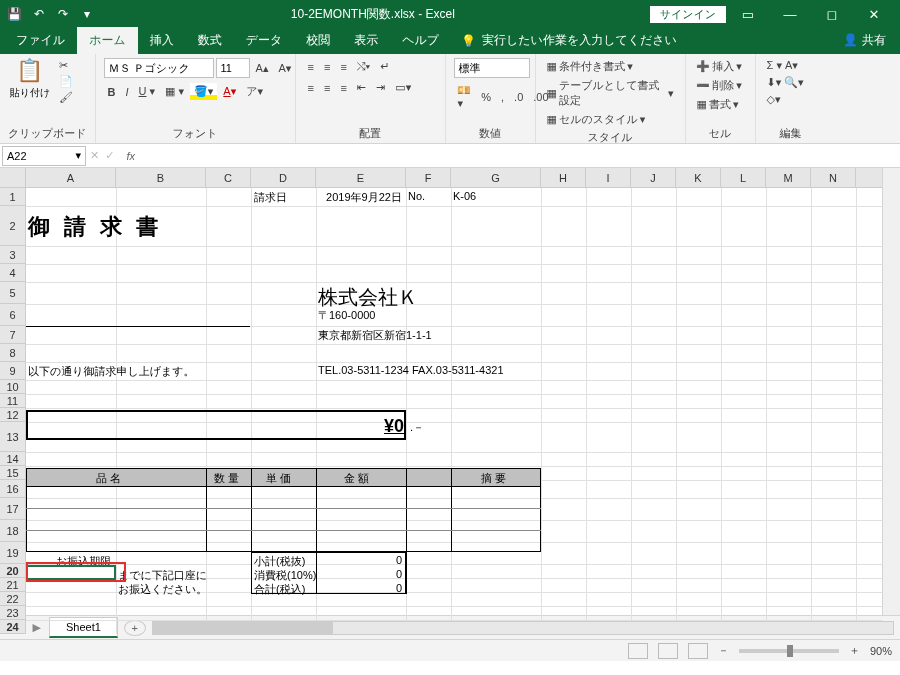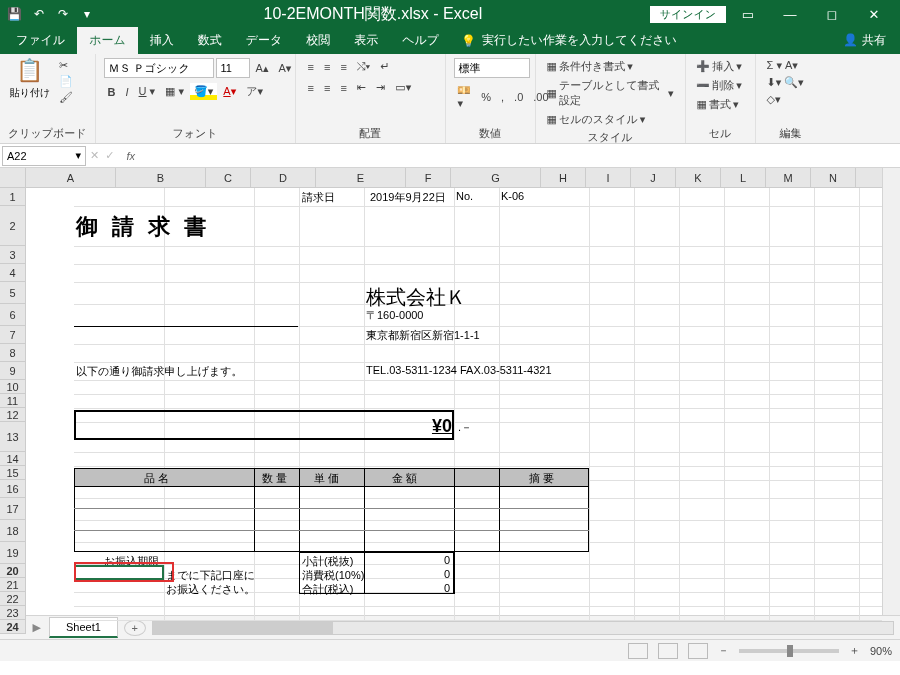--- a/index.html
+++ b/index.html
@@ -1,20 +1,20 @@
 <!DOCTYPE html>
 <html><head>
 <meta charset="utf-8">
 <style>
 * { box-sizing: border-box; margin: 0; padding: 0; font-family: "MS PGothic", "Meiryo", sans-serif; }
 body { width: 900px; height: 675px; background: #fff; overflow: hidden; font-size: 11px; }
 .titlebar { background: #0e6836; color: #fff; height: 28px; display: flex; align-items: center; padding: 0 6px; }
 .titlebar .qat { display: flex; gap: 6px; align-items: center; }
 .titlebar .qat span { width: 18px; height: 18px; display: flex; align-items: center; justify-content: center; font-size: 12px; }
-.titlebar .title { flex: 1; text-align: center; font-size: 16px; }
+.titlebar .title { flex: 1; text-align: center; font-size: 12px; }
 .titlebar .right { display: flex; gap: 2px; align-items: center; }
 .titlebar .signin { background: #fff; color: #0e6836; padding: 1px 10px; font-size: 11px; }
 .titlebar .winbtn { width: 40px; height: 28px; display: flex; align-items: center; justify-content: center; font-size: 13px; }
 .ribbon-tabs { background: #0e6836; height: 26px; display: flex; align-items: flex-end; padding-left: 4px; color: #fff; font-size: 12px; }
 .ribbon-tabs .tab { padding: 5px 12px; cursor: pointer; }
 .ribbon-tabs .tab.file { background: #0e6836; }
 .ribbon-tabs .tab.active { background: #f3f3f3; color: #217346; }
 .ribbon-tabs .tell { display: flex; align-items: center; padding: 5px 10px; gap: 6px; }
 .ribbon-tabs .share { margin-left: auto; padding: 5px 14px; }
 .ribbon { background: #f3f3f3; border-bottom: 1px solid #d4d4d4; height: 90px; display: flex; }
@@ -32,21 +32,21 @@
 .namebox-row { height: 24px; border-bottom: 1px solid #d4d4d4; display: flex; align-items: center; background: #fff; }
 .namebox { width: 84px; border: 1px solid #c0c0c0; margin: 2px 0 2px 2px; height: 20px; padding: 0 4px; display: flex; align-items: center; justify-content: space-between; }
 .fx { padding: 0 8px; color: #666; font-style: italic; }
 .fbar-btns { display: flex; gap: 6px; color: #bbb; padding: 0 4px; }
 .grid-area { position: relative; height: 447px; display: flex; }
 .rowheads { width: 26px; background: #e6e6e6; border-right: 1px solid #ccc; }
 .corner { height: 20px; background: #e6e6e6; border-bottom: 1px solid #ccc; border-right: 1px solid #ccc; }
 .colheads { height: 20px; display: flex; background: #e6e6e6; border-bottom: 1px solid #ccc; }
 .ch { border-right: 1px solid #ccc; text-align: center; font-size: 11px; line-height: 20px; color: #333; }
 .rh { height: 18px; border-bottom: 1px solid #ccc; text-align: center; font-size: 11px; line-height: 18px; color: #333; }
-.cells { position: relative; flex: 1; overflow: hidden; margin-left: 48px; }
+.cells { position: relative; flex: 1; overflow: hidden; }
 .cellgrid { position: absolute; inset: 0; }
 .gl-v { position: absolute; top: 0; bottom: 0; width: 1px; background: #e0e0e0; }
 .gl-h { position: absolute; left: 0; right: 0; height: 1px; background: #e0e0e0; }
 .celltext { position: absolute; font-size: 11px; color: #000; white-space: nowrap; }
 .sheet-tabs { height: 24px; border-top: 1px solid #d4d4d4; display: flex; align-items: center; background: #f3f3f3; font-size: 11px; }
 .sheet-tabs .nav { padding: 0 8px; color: #888; }
 .sheet-tabs .stab { background: #fff; border: 1px solid #ccc; border-bottom: 2px solid #217346; padding: 3px 16px; }
 .sheet-tabs .plus { padding: 0 10px; color: #666; border: 1px solid #ccc; border-radius: 50%; width: 16px; height: 16px; display: flex; align-items: center; justify-content: center; margin-left: 6px; }
 .hscroll { flex: 1; margin: 0 6px; height: 14px; background: #e8e8e8; position: relative; border: 1px solid #ccc; }
 .hscroll .thumb { position: absolute; left: 0; width: 180px; top: 0; bottom: 0; background: #cdcdcd; }
@@ -299,21 +299,21 @@
             <div class="gl-h" style="top: 332px;"></div>
             <div class="gl-h" style="top: 354px;"></div>
             <div class="gl-h" style="top: 376px;"></div>
             <div class="gl-h" style="top: 390px;"></div>
             <div class="gl-h" style="top: 404px;"></div>
             <div class="gl-h" style="top: 418px;"></div>
             <div class="gl-h" style="top: 432px;"></div>
           </div>
 
         <div class="celltext" style="left:228px;top:2px">請求日</div>
-        <div class="celltext" style="left:296px;top:2px;width:84px;text-align:left">2019年9月22日</div>
+        <div class="celltext" style="left:296px;top:2px;width:84px;text-align:center">2019年9月22日</div>
         <div class="celltext" style="left:382px;top:2px">No.</div>
         <div class="celltext" style="left:427px;top:2px">K-06</div>
         <div class="celltext" style="left:2px;top:24px;font-size:22px;font-weight:bold;letter-spacing:4px">御 請 求 書</div>
         <div class="celltext" style="left:292px;top:96px;font-size:20px">株式会社Ｋ</div>
         <div class="celltext" style="left:292px;top:120px">〒160-0000</div>
         <div class="celltext" style="left:292px;top:140px">東京都新宿区新宿1-1-1</div>
         <div class="celltext" style="left:2px;top:176px">以下の通り御請求申し上げます。</div>
         <div class="celltext" style="left:292px;top:176px">TEL.03-5311-1234 FAX.03-5311-4321</div>
 
         <div class="thick-border" style="left:0px;top:222px;width:380px;height:30px"></div>

